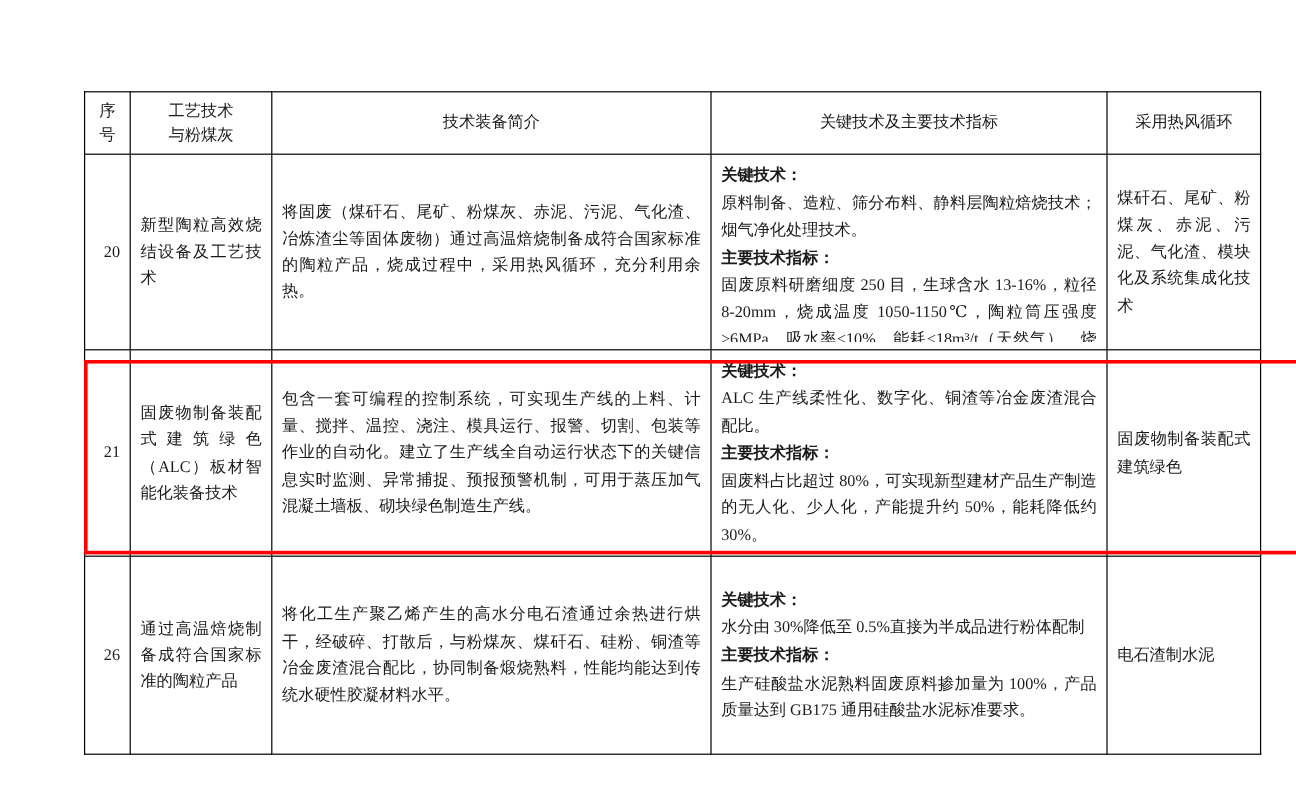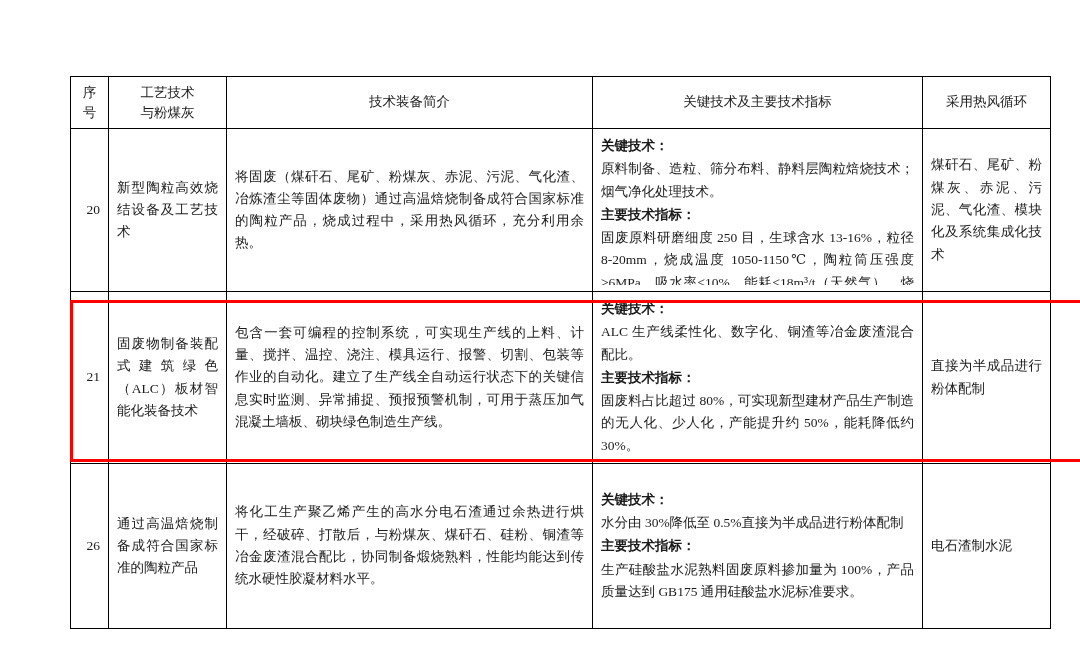--- a/index.html
+++ b/index.html
@@ -187,21 +187,21 @@
         <td class="key-cell">
           <div class="sub-block">
             <span class="label-bold">关键技术：</span>
           </div>
           <div class="sub-block">ALC 生产线柔性化、数字化、铜渣等冶金废渣混合配比。</div>
           <div class="sub-block">
             <span class="label-bold">主要技术指标：</span>
           </div>
           <div class="sub-block">固废料占比超过 80%，可实现新型建材产品生产制造的无人化、少人化，产能提升约 50%，能耗降低约 30%。</div>
         </td>
-        <td class="scope-cell">直接为半成品进行粉体配制</td>
+        <td class="scope-cell">固废物制备装配式建筑绿色</td>
       </tr>
 
       <tr style="height:165px;">
         <td class="seq-cell">26</td>
         <td class="name-cell">通过高温焙烧制备成符合国家标准的陶粒产品</td>
         <td class="intro-cell">将化工生产聚乙烯产生的高水分电石渣通过余热进行烘干，经破碎、打散后，与粉煤灰、煤矸石、硅粉、铜渣等冶金废渣混合配比，协同制备煅烧熟料，性能均能达到传统水硬性胶凝材料水平。</td>
         <td class="key-cell">
           <div class="sub-block">
             <span class="label-bold">关键技术：</span>
           </div>

